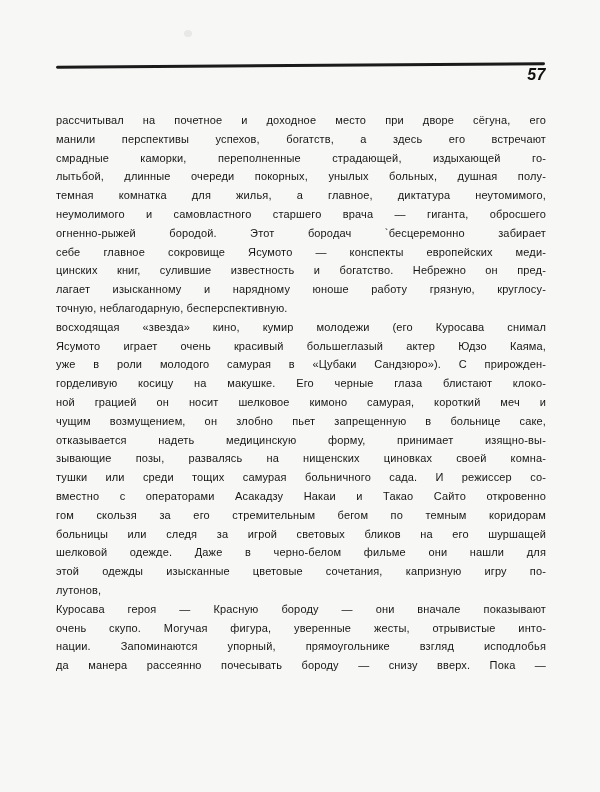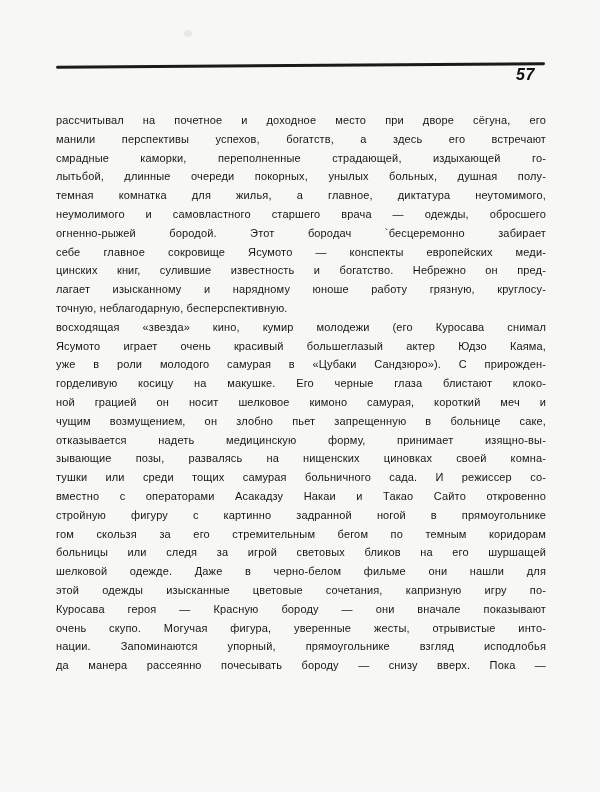--- a/index.html
+++ b/index.html
@@ -33,21 +33,21 @@
     height: 3px;
     background: #1a1a1a;
     border-radius: 2px;
     transform: rotate(-0.4deg);
   }
   .page-number {
     position: absolute;
     left: 505px;
     top: 66px;
     width: 41px;
-    text-align: center;
+    text-align: right;
     font-size: 16px;
     font-weight: 700;
     font-style: italic;
     color: #111111;
     letter-spacing: 0.5px;
   }
   .text-block {
     position: absolute;
     left: 56px;
     top: 111px;
@@ -78,43 +78,43 @@
     <div class="rule"></div>
     <div class="page-number">57</div>
   </div>
   <div class="text-block" id="text-block">
       <div class="paragraph">
         <div class="line">рассчитывал на почетное и доходное место при дворе сёгуна, его</div>
         <div class="line">манили перспективы успехов, богатств, а здесь его встречают</div>
         <div class="line">смрадные каморки, переполненные страдающей, издыхающей го-</div>
         <div class="line">лытьбой, длинные очереди покорных, унылых больных, душная полу-</div>
         <div class="line">темная комнатка для жилья, а главное, диктатура неутомимого,</div>
-        <div class="line">неумолимого и самовластного старшего врача — одежды, обросшего</div>
+        <div class="line">неумолимого и самовластного старшего врача — гиганта, обросшего</div>
         <div class="line">огненно-рыжей бородой. Этот бородач `бесцеремонно забирает</div>
         <div class="line">себе главное сокровище Ясумото — конспекты европейских меди-</div>
         <div class="line">цинских книг, сулившие известность и богатство. Небрежно он пред-</div>
         <div class="line">лагает изысканному и нарядному юноше работу грязную, круглосу-</div>
         <div class="line endline">точную, неблагодарную, бесперспективную.</div>
       </div>
       <div class="paragraph">
         <div class="line">восходящая «звезда» кино, кумир молодежи (его Куросава снимал</div>
         <div class="line">Ясумото играет очень красивый большеглазый актер Юдзо Каяма,</div>
         <div class="line">уже в роли молодого самурая в «Цубаки Сандзюро»). С прирожден-</div>
         <div class="line">горделивую косицу на макушке. Его черные глаза блистают клоко-</div>
         <div class="line">ной грацией он носит шелковое кимоно самурая, короткий меч и</div>
         <div class="line">чущим возмущением, он злобно пьет запрещенную в больнице саке,</div>
         <div class="line">отказывается надеть медицинскую форму, принимает изящно-вы-</div>
         <div class="line">зывающие позы, развалясь на нищенских циновках своей комна-</div>
         <div class="line">тушки или среди тощих самурая больничного сада. И режиссер со-</div>
         <div class="line">вместно с операторами Асакадзу Накаи и Такао Сайто откровенно</div>
-        <div class="line">стройную фигуру с картинно задранной ногой в прямоугольнике</div>
         <div class="line">гом скользя за его стремительным бегом по темным коридорам</div>
         <div class="line">больницы или следя за игрой световых бликов на его шуршащей</div>
         <div class="line">шелковой одежде. Даже в черно-белом фильме они нашли для</div>
         <div class="line">этой одежды изысканные цветовые сочетания, капризную игру по-</div>
+        <div class="line endline">лутонов,</div>
       </div>
       <div class="paragraph">
         <div class="line">Куросава героя — Красную бороду — они вначале показывают</div>
         <div class="line">очень скупо. Могучая фигура, уверенные жесты, отрывистые инто-</div>
         <div class="line">нации. Запоминаются упорный, прямоугольнике взгляд исподлобья</div>
         <div class="line">да манера рассеянно почесывать бороду — снизу вверх. Пока —</div>
       </div>
     </div>
 </div>
 

